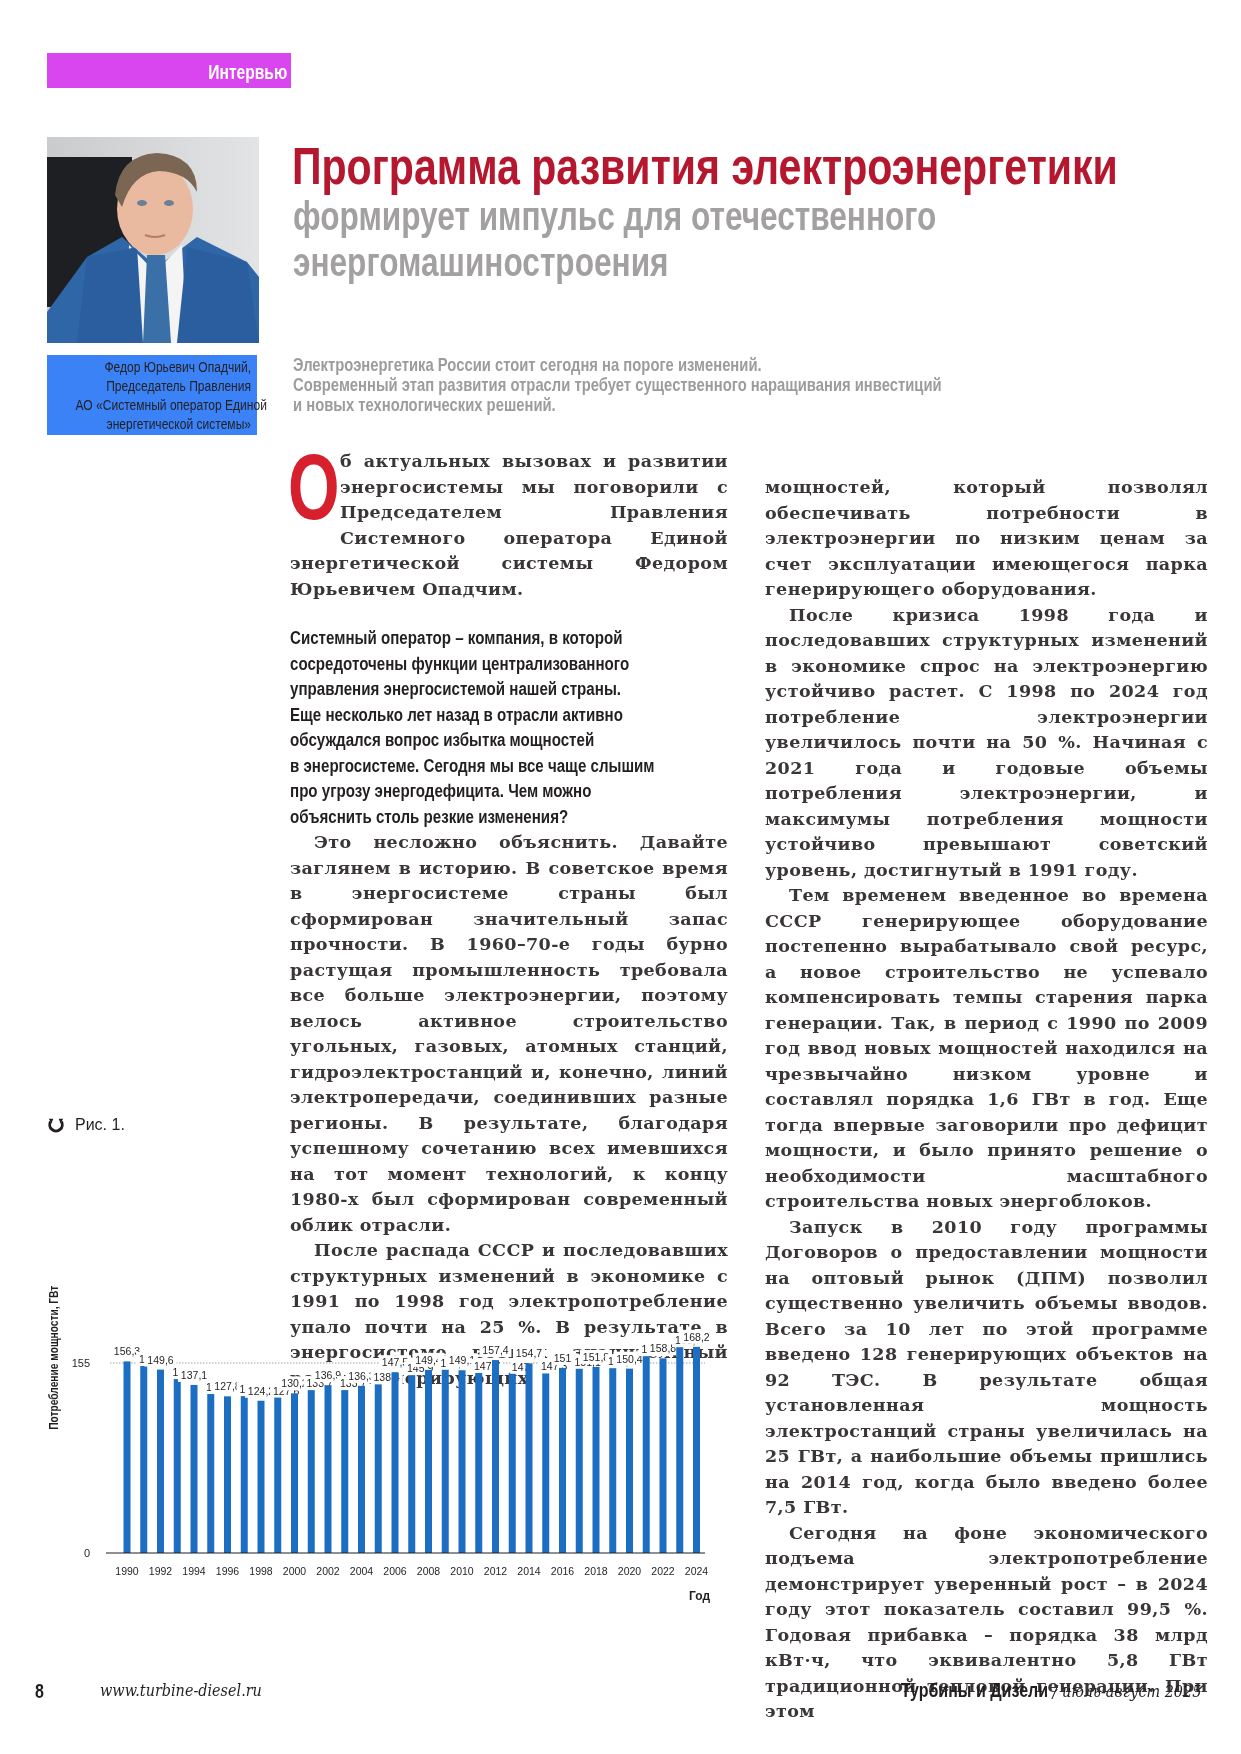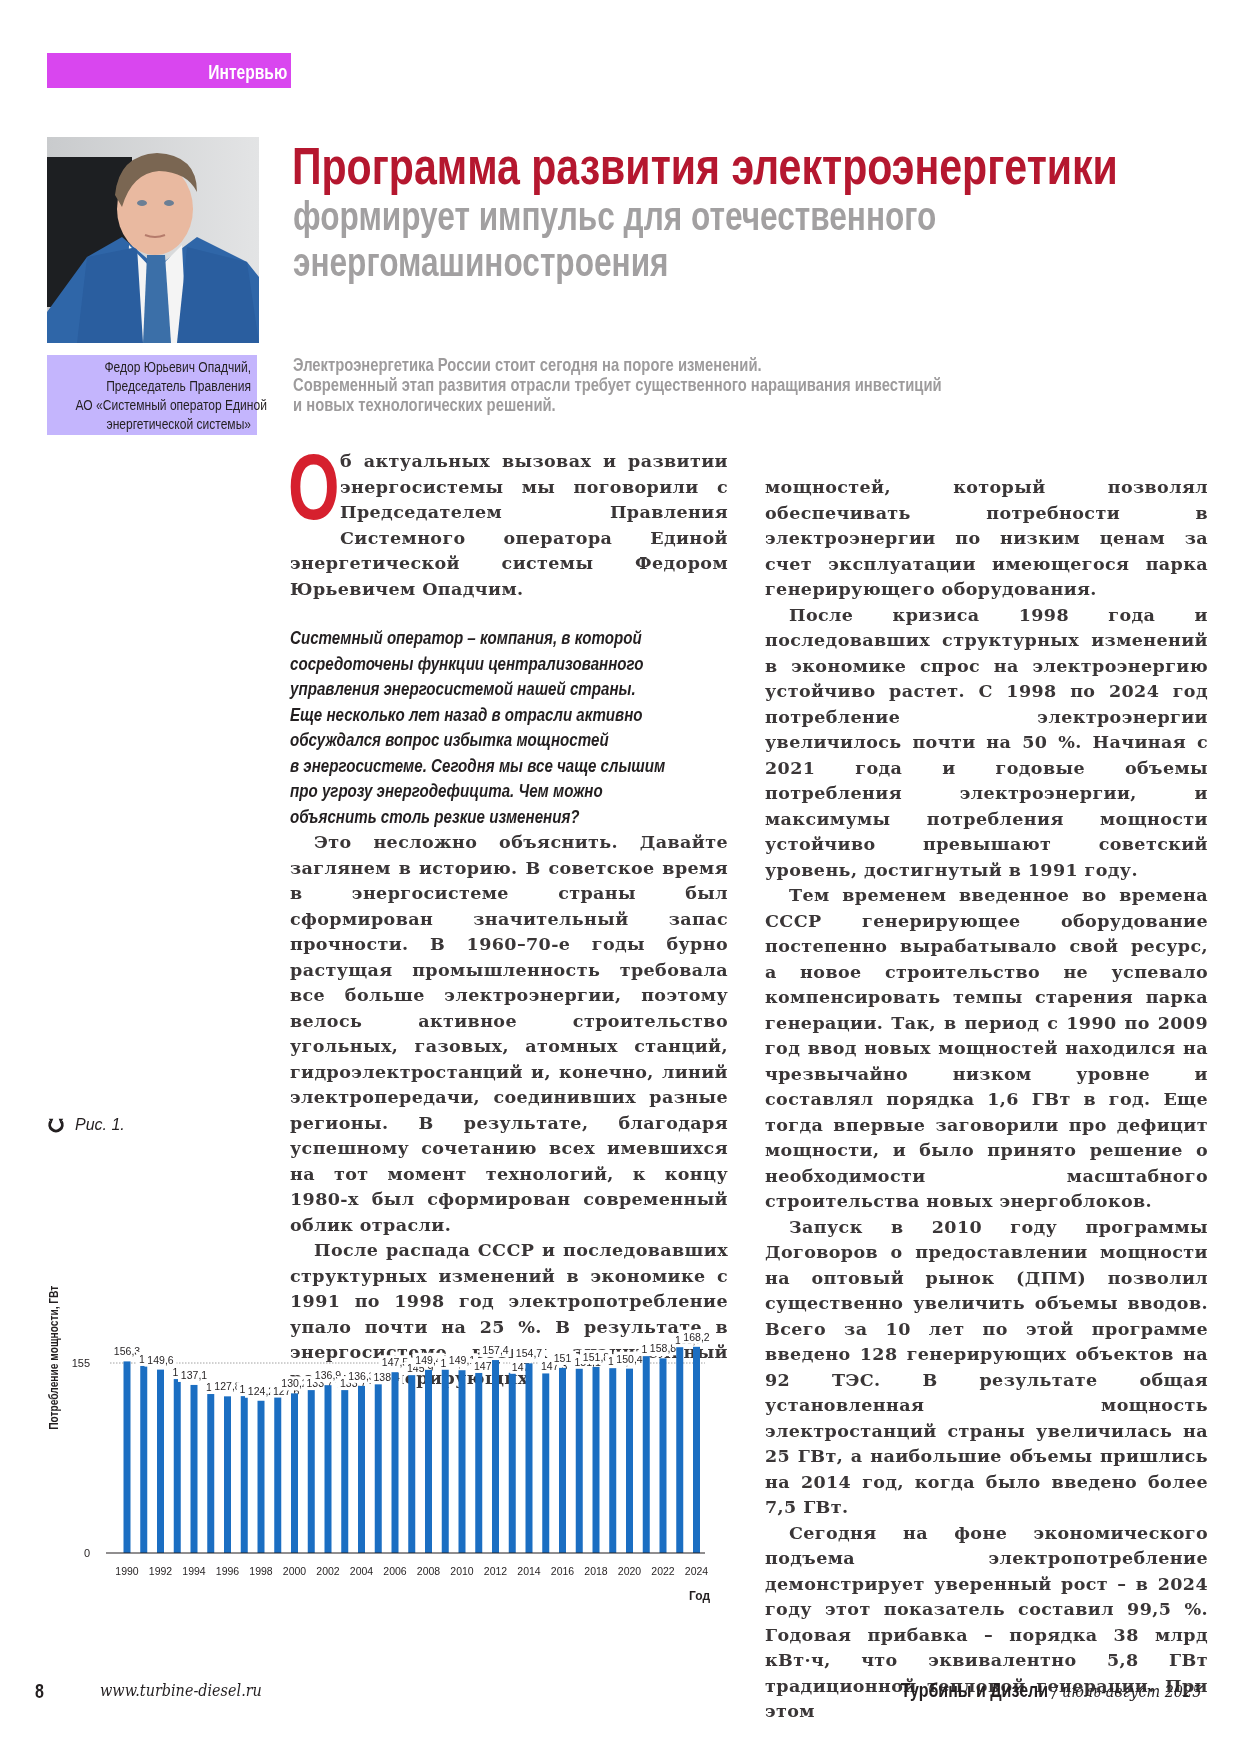--- a/index.html
+++ b/index.html
@@ -5,40 +5,40 @@
   * { box-sizing: border-box; margin: 0; padding: 0; }
   html, body { width: 1241px; height: 1754px; background: #ffffff; overflow: hidden; }
   body { position: relative; font-family: "DejaVu Serif", serif; color: #231f20; }
 
   .tag-bar { position: absolute; left: 47px; top: 53px; width: 244px; height: 35px; background: #d946ef; }
   .tag-bar span { position: absolute; right: 4px; bottom: 4px; color: #fff; font-family: "Liberation Sans", sans-serif; font-weight: bold; font-size: 20px; transform: scaleX(0.78); transform-origin: right bottom; letter-spacing: 0; }
 
   .photo { position: absolute; left: 47px; top: 137px; width: 212px; height: 206px; overflow: hidden; background: #d9dadb; }
   .photo svg { width: 100%; height: 100%; display: block; }
 
-  .caption-box { position: absolute; left: 47px; top: 355px; width: 210px; height: 80px; background: #c4b5fd; padding-top: 3px; text-align: right; padding-right: 6px; }
+  .caption-box { position: absolute; left: 47px; top: 355px; width: 210px; height: 80px; background: #3b82f6; padding-top: 3px; text-align: right; padding-right: 6px; }
   .caption-box div { font-family: "Liberation Sans", sans-serif; font-size: 14px; line-height: 19px; color: #231f20; transform: scaleX(0.86); transform-origin: right center; white-space: nowrap; }
 
   .title-red { position: absolute; left: 292px; top: 136px; font-family: "Liberation Sans", sans-serif; font-weight: bold; font-size: 52px; color: #b5172f; white-space: nowrap; transform: scaleX(0.79); transform-origin: left top; line-height: 60px; }
   .title-grey { position: absolute; left: 293px; top: 193px; font-family: "Liberation Sans", sans-serif; font-weight: bold; font-size: 40px; color: #a2a0a1; white-space: nowrap; transform: scaleX(0.79); transform-origin: left top; line-height: 46px; }
 
   .lead { position: absolute; left: 293px; top: 355px; font-family: "Liberation Sans", sans-serif; font-weight: bold; font-size: 18.5px; color: #9d9b9c; line-height: 20px; transform: scaleX(0.80); transform-origin: left top; white-space: nowrap; }
 
   .col { position: absolute; font-size: 17.5px; line-height: 25.5px; text-align: justify; color: #3a3637; letter-spacing: 0.4px; }
   .col1 { left: 290px; top: 449px; width: 438px; }
   .col2 { left: 765px; top: 449px; width: 443px; margin-top: 26px; }
   .col p { text-indent: 24px; hyphens: auto; font-weight: bold; }
   .col p.noindent { text-indent: 0; }
   .dropcap-wrap { position: relative; }
   .dropcap { float: left; font-family: "Liberation Sans", sans-serif; font-weight: bold; color: #d6202e; font-size: 92px; line-height: 72px; height: 76px; margin: 2px 6px 0 -2px; transform: scaleX(0.72); transform-origin: left top; width: 46px; }
-  .question { font-family: "Liberation Sans", sans-serif; font-style: italic; font-weight: bold; font-size: 18px; line-height: 25.5px; color: #231f20; margin: 24px 0 0 0; text-align: left; letter-spacing: 0; }
+  .question { font-family: "Liberation Sans", sans-serif; font-weight: bold; font-size: 18px; line-height: 25.5px; color: #231f20; margin: 24px 0 0 0; text-align: left; letter-spacing: 0; }
   .question div { white-space: nowrap; transform: scaleX(0.84); transform-origin: left center; }
 
   .fig-caption { position: absolute; left: 47px; top: 1112px; width: 210px; font-family: "Liberation Sans", sans-serif; }
-  .fig-num { display: flex; align-items: center; gap: 10px; font-style: italic; font-size: 16px; color: #231f20; height: 26px; }
+  .fig-num { display: flex; align-items: center; gap: 10px; font-size: 16px; color: #231f20; height: 26px; }
   .fig-num .icon { width: 18px; height: 18px; }
   .fig-title div { font-weight: bold; font-size: 15.5px; line-height: 25.5px; white-space: nowrap; transform: scaleX(0.84); transform-origin: left center; color: #231f20; }
 
   .chart { position: absolute; left: 40px; top: 1280px; width: 700px; height: 340px; font-family: "Liberation Sans", sans-serif; }
   .chart svg { width: 700px; height: 340px; display: block; }
 
   .footer { position: absolute; top: 1676px; left: 0; width: 1241px; height: 30px; }
   .footer .page-num { position: absolute; left: 35px; top: 4px; font-family: "Liberation Sans", sans-serif; font-weight: bold; font-size: 20px; transform: scaleX(0.8); transform-origin: left top; }
   .footer .site { position: absolute; left: 100px; top: 5px; font-family: "DejaVu Serif", serif; font-style: italic; font-size: 16px; color: #231f20; transform: scaleX(0.9); transform-origin: left top; }
   .footer .magazine { position: absolute; right: 40px; top: 3px; white-space: nowrap; }

